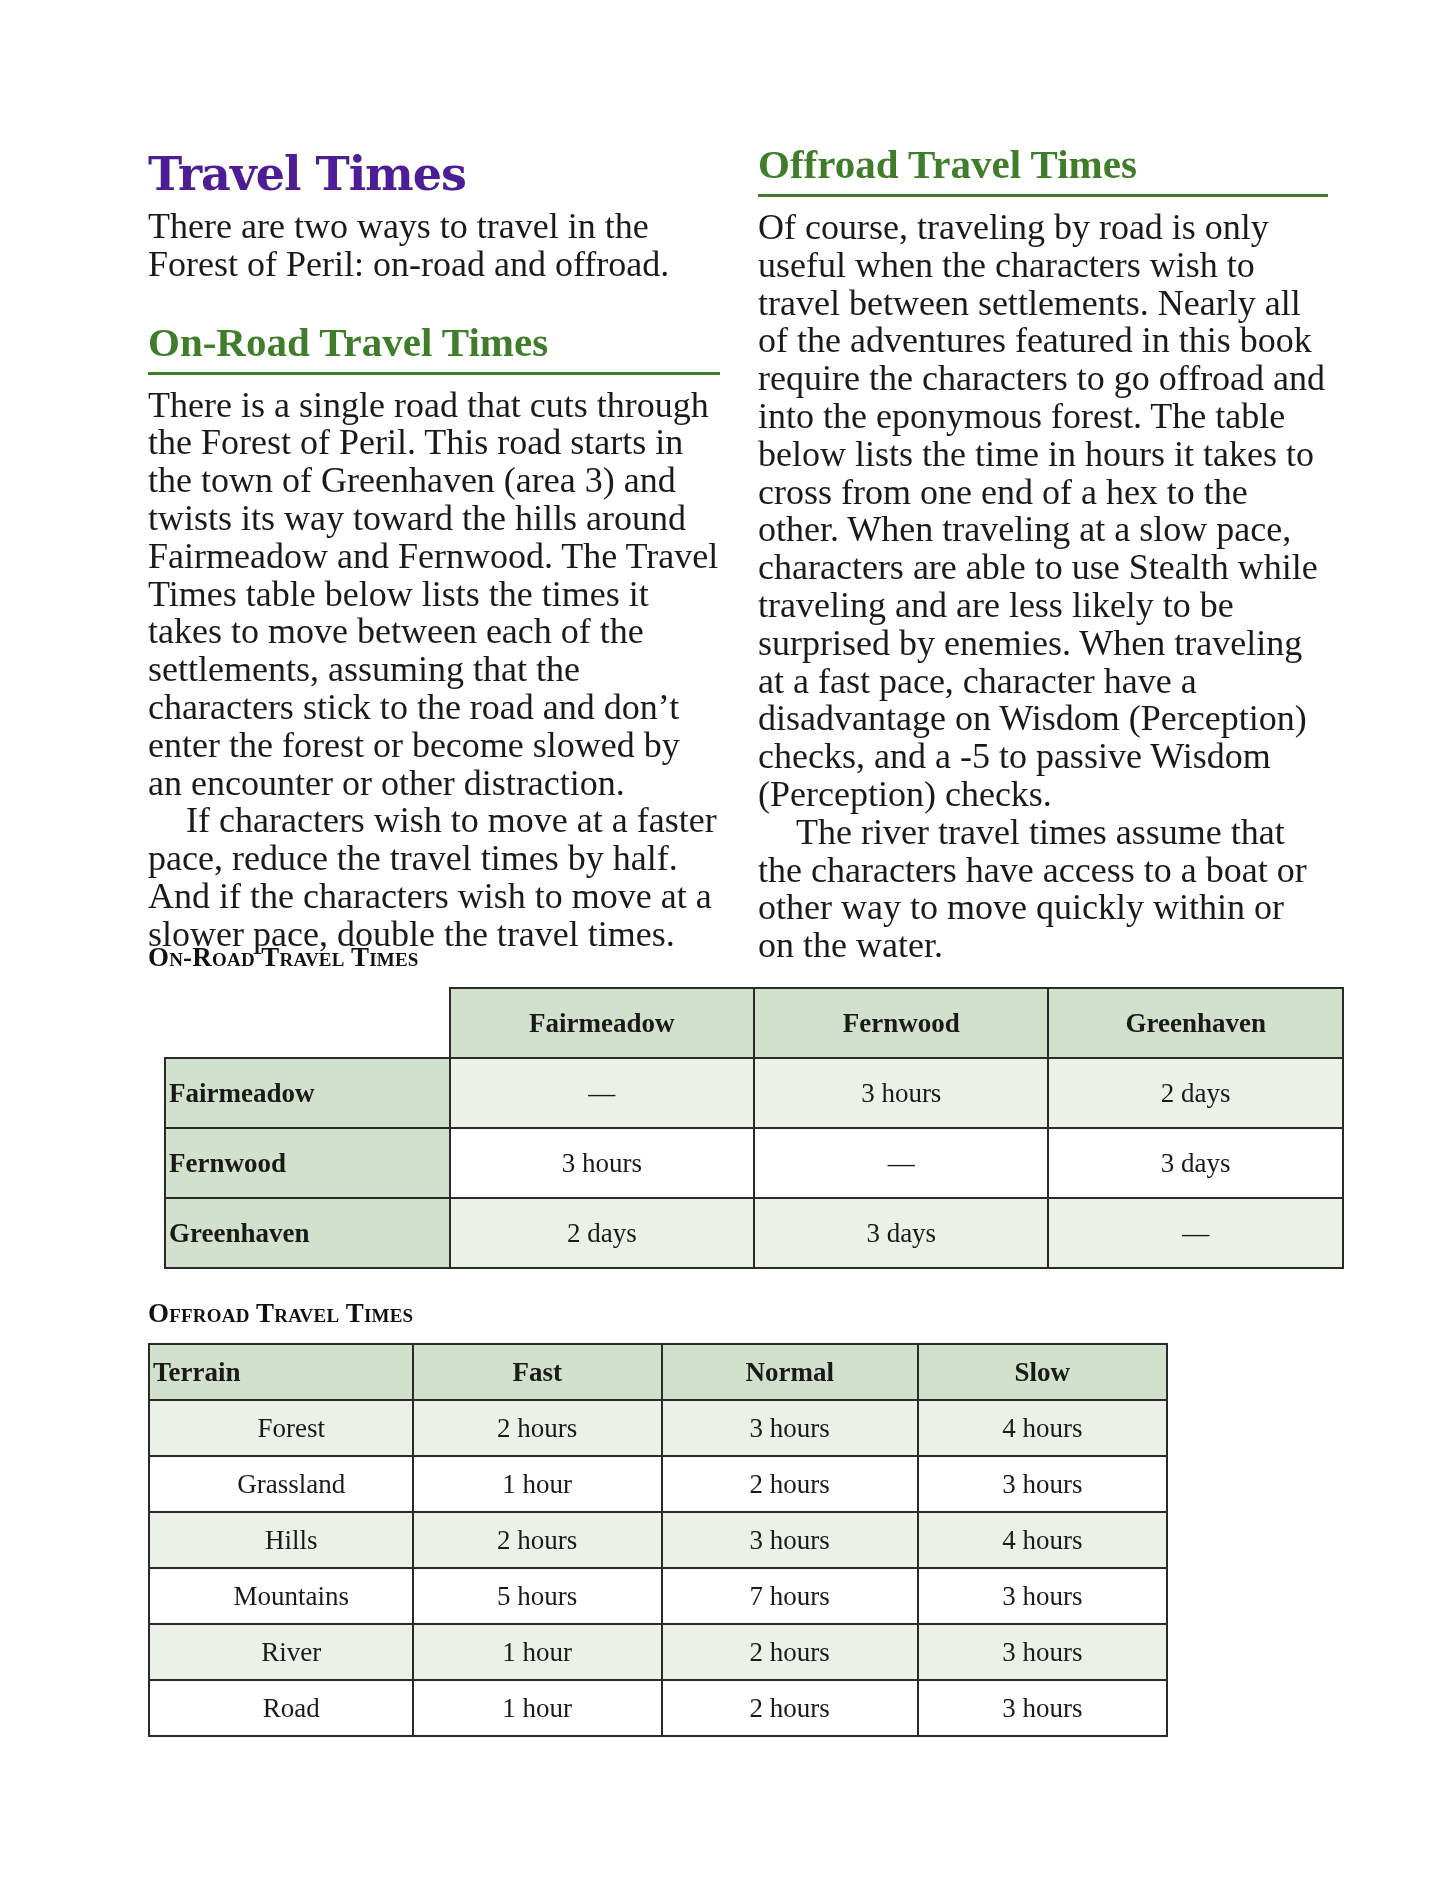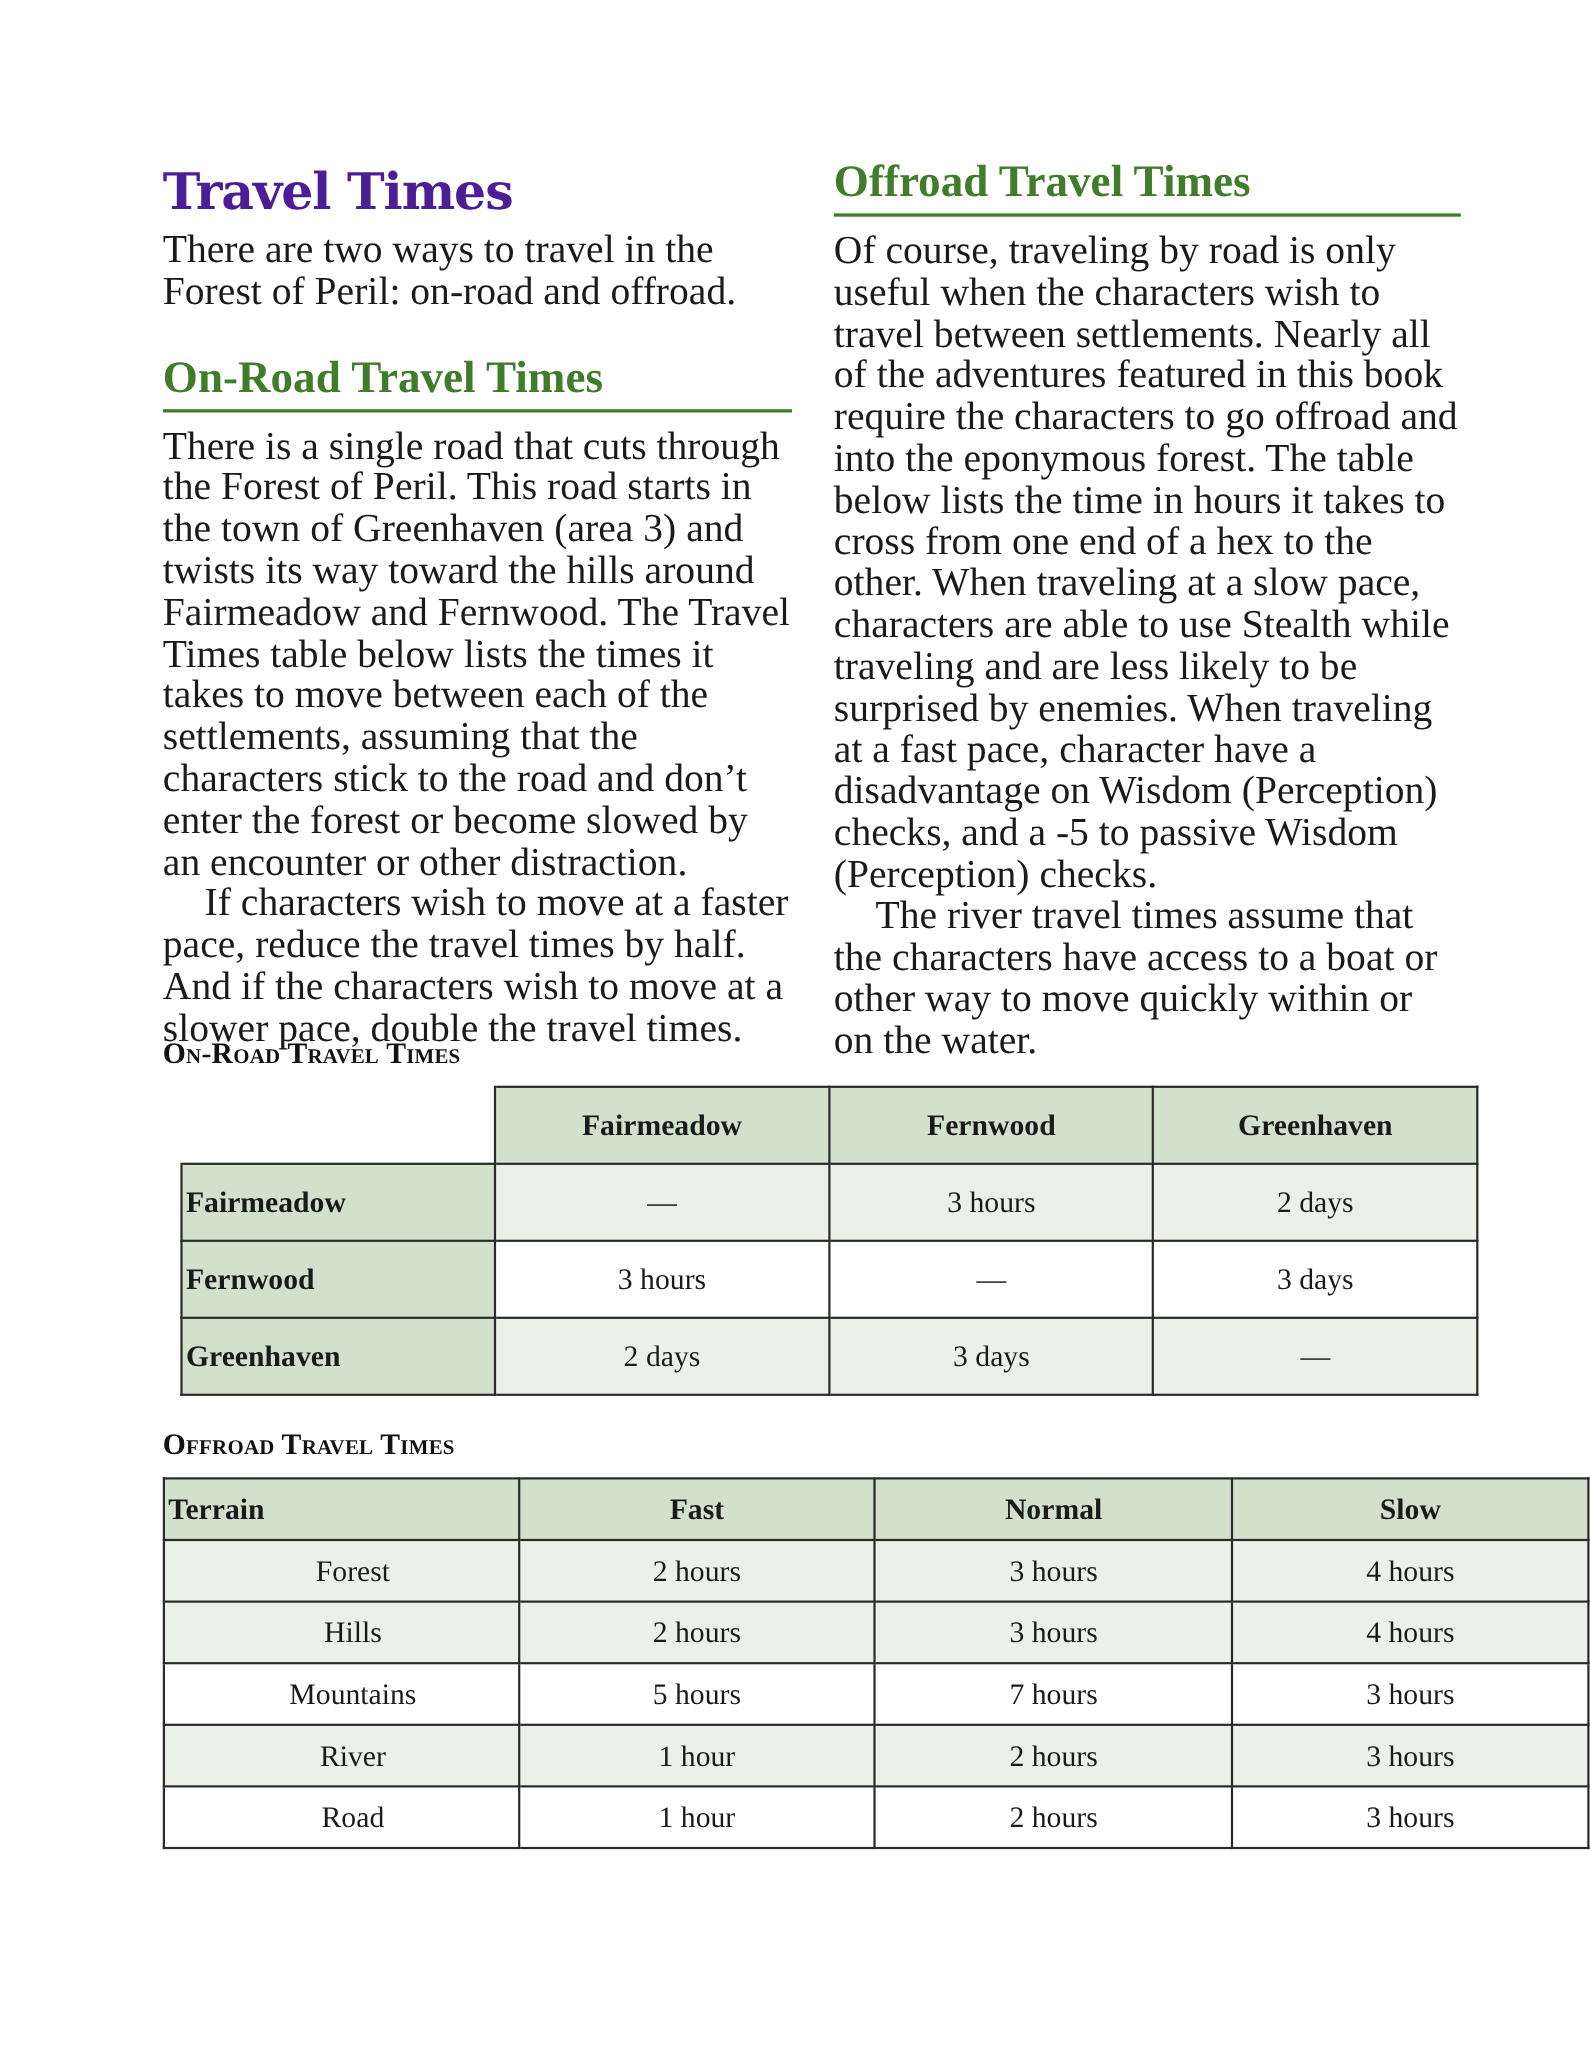--- a/index.html
+++ b/index.html
@@ -29,21 +29,21 @@
   table { position: absolute; border-collapse: collapse; font-family: "Liberation Serif", serif; font-size: 27px; }
   td, th { border: 2px solid #2a2a2a; padding: 0; }
   .t-onroad { left: 164px; top: 987px; width: 1180px; }
   .t-onroad th, .t-onroad td { height: 68px; }
   .t-onroad .corner { background: #ffffff; border-top: none; border-left: none; }
   .t-onroad col.c0 { width: 285px; }
   .t-onroad col.c1 { width: 305px; }
   .t-onroad col.c2 { width: 295px; }
   .t-onroad col.c3 { width: 295px; }
 
-  .t-offroad { left: 148px; top: 1343px; width: 1297px; }
+  .t-offroad { left: 148px; top: 1343px; width: 1020px; }
   .t-offroad th { height: 54px; }
   .t-offroad td { height: 54px; }
   .t-offroad col.c0 { width: 294px; }
   .t-offroad col.c1 { width: 295px; }
   .t-offroad col.c2 { width: 296px; }
   .t-offroad col.c3 { width: 295px; }
 
   .hdr { background: #d2e1cc; font-weight: bold; text-align: center; }
   .hdr-left { background: #d2e1cc; font-weight: bold; text-align: left; padding-left: 3px; }
   .rowhead { background: #d2e1cc; font-weight: bold; text-align: left; padding-left: 3px; }
@@ -119,20 +119,26 @@
     <th class="hdr">Fast</th>
     <th class="hdr">Normal</th>
     <th class="hdr">Slow</th>
   </tr>
   <tr class="shade">
     <td class="lcell">Forest</td>
     <td class="cell">2 hours</td>
     <td class="cell">3 hours</td>
     <td class="cell">4 hours</td>
   </tr>
+  <tr class="plain">
+    <td class="lcell">Grassland</td>
+    <td class="cell">1 hour</td>
+    <td class="cell">2 hours</td>
+    <td class="cell">3 hours</td>
+  </tr>
   <tr class="shade">
     <td class="lcell">Hills</td>
     <td class="cell">2 hours</td>
     <td class="cell">3 hours</td>
     <td class="cell">4 hours</td>
   </tr>
   <tr class="plain">
     <td class="lcell">Mountains</td>
     <td class="cell">5 hours</td>
     <td class="cell">7 hours</td>

